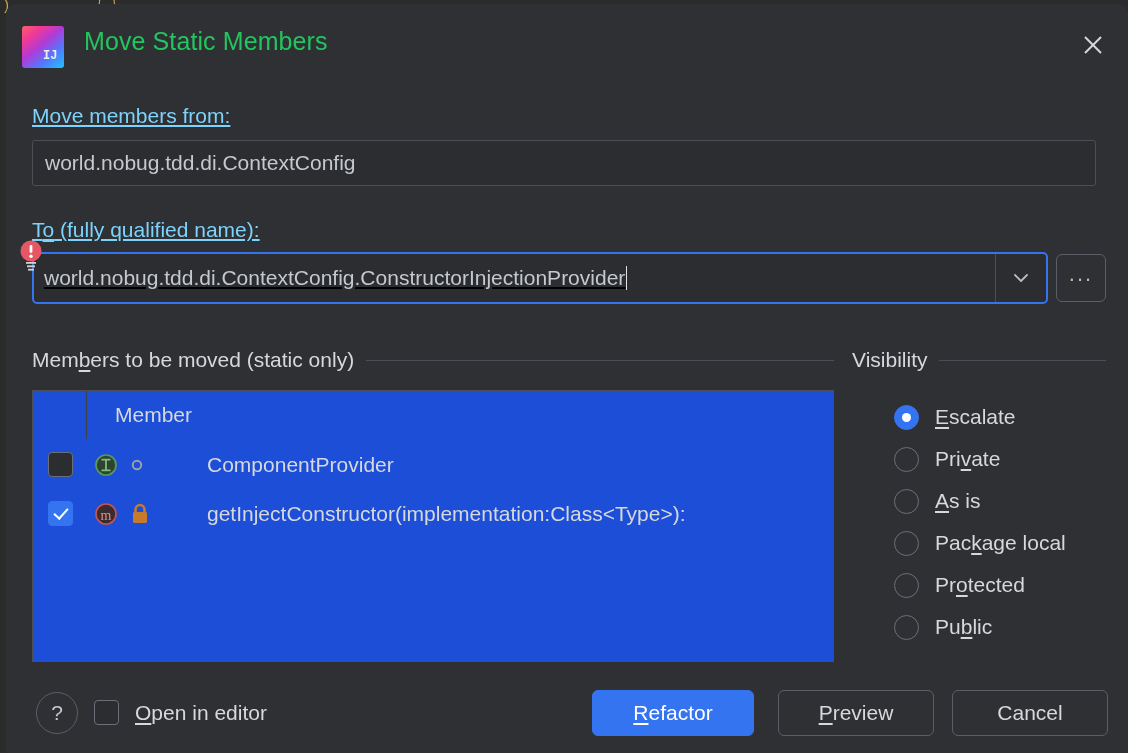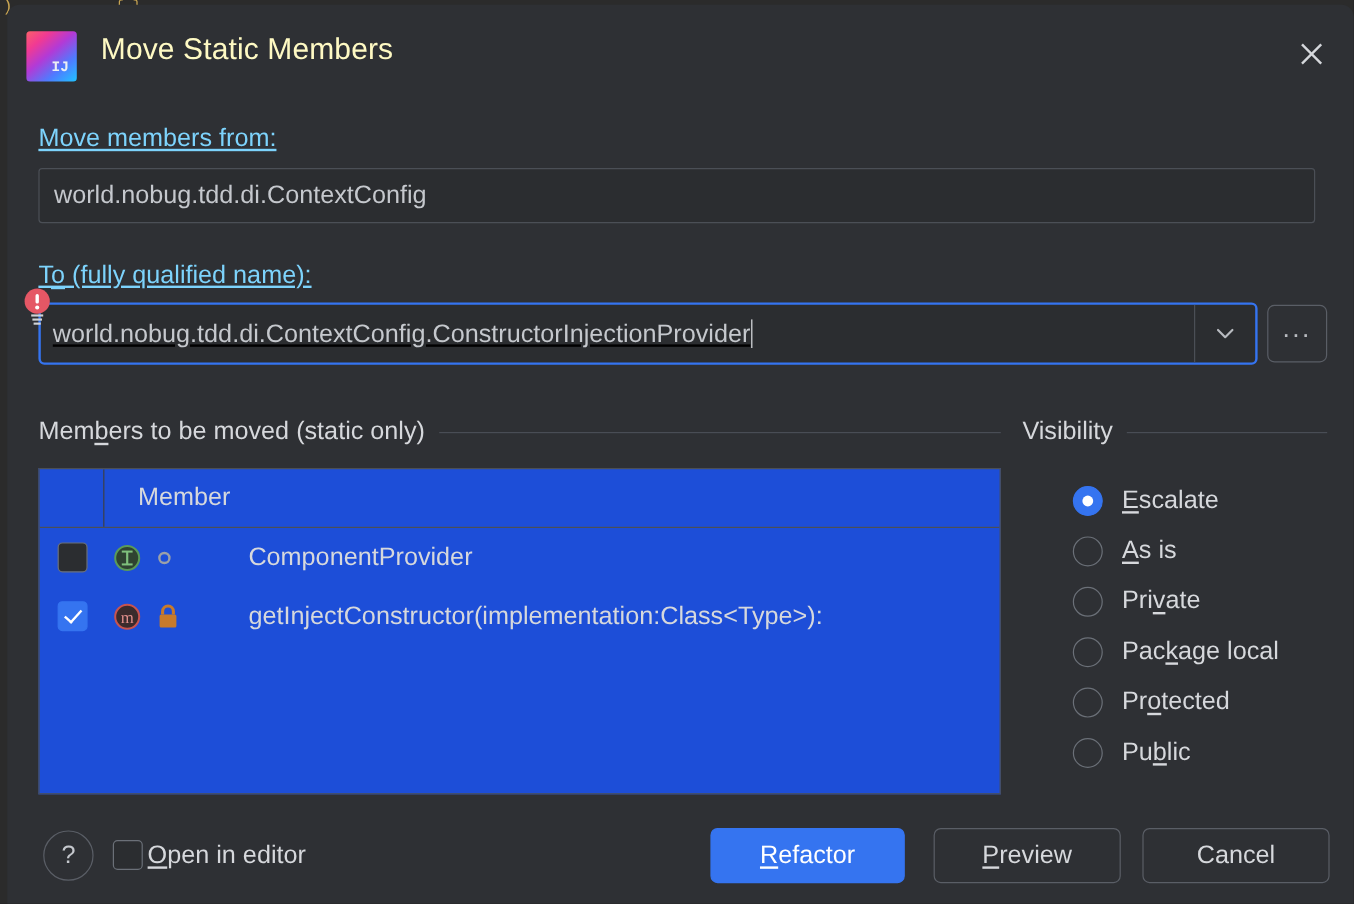--- a/index.html
+++ b/index.html
@@ -94,21 +94,21 @@
     left: 5px;
     right: 5px;
     height: 4px;
     background: #eceff4;
   }
   .dialog-title {
     position: absolute;
     left: 78px;
     top: 23px;
     font-size: 25px;
-    color: #fef9c3;
+    color: #22c55e;
     letter-spacing: 0.1px;
   }
   .close-btn {
     position: absolute;
     right: 14px;
     top: 20px;
     width: 42px;
     height: 42px;
     display: flex;
     align-items: center;
@@ -375,21 +375,21 @@
     color: #c5c8cd;
     font-size: 21px;
     cursor: pointer;
   }
   .open-editor {
     position: absolute;
     left: 88px;
     top: 696px;
     display: flex;
     align-items: center;
-    gap: 4px;
+    gap: 16px;
     cursor: pointer;
   }
   .open-editor .oe-label {
     font-size: 21px;
     color: #d6d8dc;
   }
   .btn {
     position: absolute;
     height: 46px;
     box-sizing: border-box;
@@ -519,25 +519,25 @@
     <span class="sh-rule"></span>
   </div>
 
   <div class="radio-list">
     <div class="radio-row">
       <span class="radio sel"></span>
       <span class="radio-label"><span class="mn">E</span><span>scalate</span></span>
     </div>
     <div class="radio-row">
       <span class="radio"></span>
-      <span class="radio-label"><span class="mn">A</span><span>s is</span></span>
+      <span class="radio-label"><span>Pri</span><span class="mn">v</span><span>ate</span></span>
     </div>
     <div class="radio-row">
       <span class="radio"></span>
-      <span class="radio-label"><span>Pri</span><span class="mn">v</span><span>ate</span></span>
+      <span class="radio-label"><span class="mn">A</span><span>s is</span></span>
     </div>
     <div class="radio-row">
       <span class="radio"></span>
       <span class="radio-label"><span>Pac</span><span class="mn">k</span><span>age local</span></span>
     </div>
     <div class="radio-row">
       <span class="radio"></span>
       <span class="radio-label"><span>Pr</span><span class="mn">o</span><span>tected</span></span>
     </div>
     <div class="radio-row">

